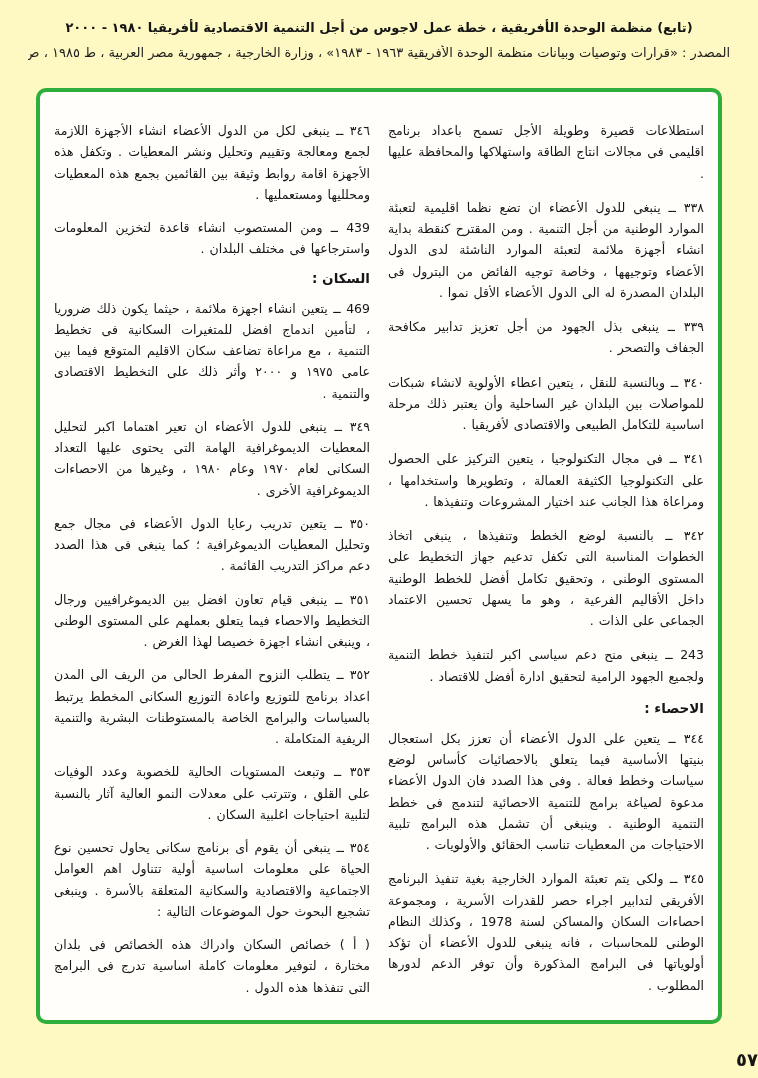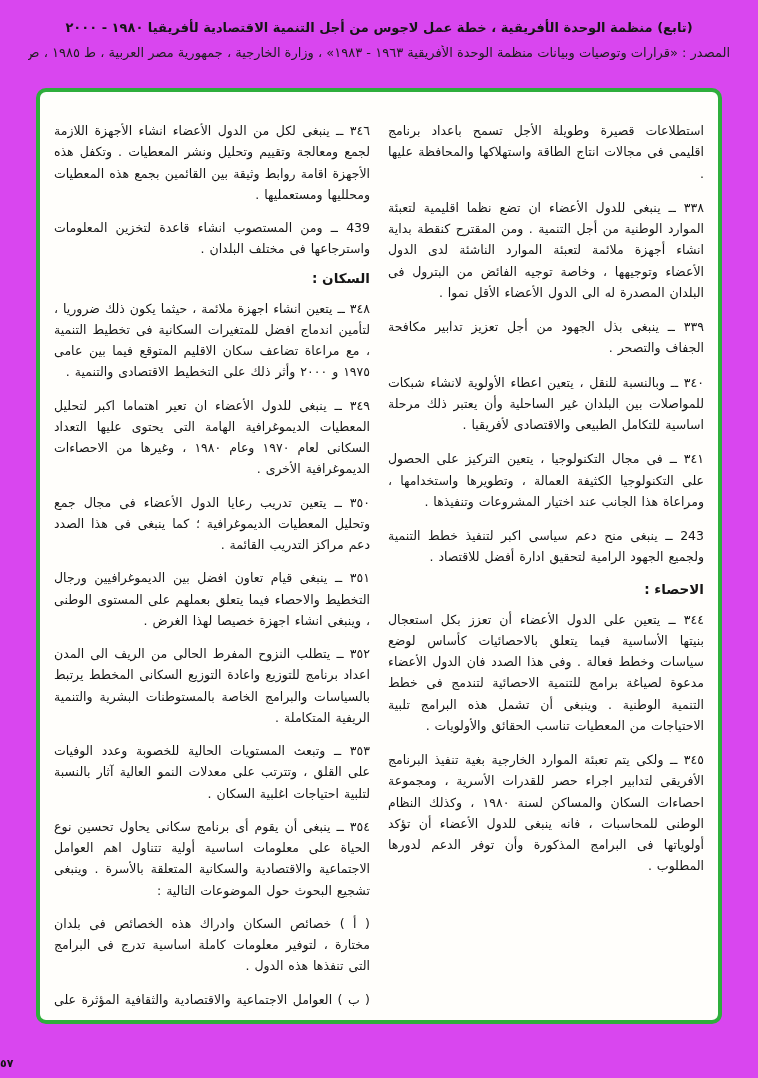--- a/index.html
+++ b/index.html
@@ -5,21 +5,21 @@
   html, body {
     margin: 0;
     padding: 0;
     background: #e8e8e8;
   }
   .page {
     position: relative;
     width: 758px;
     height: 1078px;
     margin: 0 auto;
-    background: #d946ef;
+    background: #fef9c3;
     color: #161616;
     font-family: "DejaVu Sans", sans-serif;
     direction: rtl;
     overflow: hidden;
   }
   .header {
     position: absolute;
     top: 20px;
     right: 28px;
     left: 28px;
@@ -72,22 +72,22 @@
     font-size: 13.5px;
     font-weight: bold;
     margin: 8px 0 10px 0;
     text-align: right;
   }
   .page-number {
     position: absolute;
     bottom: 8px;
     right: 0;
     left: 0;
-    text-align: left;
-    font-size: 11px;
+    text-align: right;
+    font-size: 18px;
     font-weight: bold;
     letter-spacing: 2px;
   }
 </style>
 </head>
 <body>
 
 <div class="page">
 
   <div class="header">
@@ -95,30 +95,31 @@
     <div class="source-line">المصدر : «قرارات وتوصيات وبيانات منظمة الوحدة الأفريقية ١٩٦٣ - ١٩٨٣» ، وزارة الخارجية ، جمهورية مصر العربية ، ط ١٩٨٥ ، ص ٧٦٤ - ٨٤٣ .</div>
   </div>
 
   <div class="content-box" style="border-color: rgb(47, 174, 60);">
     <div class="col col-right" id="col-right">
         <div class="para">استطلاعات قصيرة وطويلة الأجل تسمح باعداد برنامج اقليمى فى مجالات انتاج الطاقة واستهلاكها والمحافظة عليها .</div>
         <div class="para">٣٣٨ ــ ينبغى للدول الأعضاء ان تضع نظما اقليمية لتعبئة الموارد الوطنية من أجل التنمية . ومن المقترح كنقطة بداية انشاء أجهزة ملائمة لتعبئة الموارد الناشئة لدى الدول الأعضاء وتوجيهها ، وخاصة توجيه الفائض من البترول فى البلدان المصدرة له الى الدول الأعضاء الأقل نموا .</div>
         <div class="para">٣٣٩ ــ ينبغى بذل الجهود من أجل تعزيز تدابير مكافحة الجفاف والتصحر .</div>
         <div class="para">٣٤٠ ــ وبالنسبة للنقل ، يتعين اعطاء الأولوية لانشاء شبكات للمواصلات بين البلدان غير الساحلية وأن يعتبر ذلك مرحلة اساسية للتكامل الطبيعى والاقتصادى لأفريقيا .</div>
         <div class="para">٣٤١ ــ فى مجال التكنولوجيا ، يتعين التركيز على الحصول على التكنولوجيا الكثيفة العمالة ، وتطويرها واستخدامها ، ومراعاة هذا الجانب عند اختيار المشروعات وتنفيذها .</div>
+        <div class="para">٣٤٢ ــ بالنسبة لوضع الخطط وتنفيذها ، ينبغى اتخاذ الخطوات المناسبة التى تكفل تدعيم جهاز التخطيط على المستوى الوطنى ، وتحقيق تكامل أفضل للخطط الوطنية داخل الأقاليم الفرعية ، وهو ما يسهل تحسين الاعتماد الجماعى على الذات .</div>
         <div class="para">243 ــ ينبغى منح دعم سياسى اكبر لتنفيذ خطط التنمية ولجميع الجهود الرامية لتحقيق ادارة أفضل للاقتصاد .</div>
         <div class="heading">الاحصاء :</div>
         <div class="para">٣٤٤ ــ يتعين على الدول الأعضاء أن تعزز بكل استعجال بنيتها الأساسية فيما يتعلق بالاحصائيات كأساس لوضع سياسات وخطط فعالة . وفى هذا الصدد فان الدول الأعضاء مدعوة لصياغة برامج للتنمية الاحصائية لتندمج فى خطط التنمية الوطنية . وينبغى أن تشمل هذه البرامج تلبية الاحتياجات من المعطيات تناسب الحقائق والأولويات .</div>
-        <div class="para">٣٤٥ ــ ولكى يتم تعبئة الموارد الخارجية بغية تنفيذ البرنامج الأفريقى لتدابير اجراء حصر للقدرات الأسرية ، ومجموعة احصاءات السكان والمساكن لسنة ١٩٨٠ ، وكذلك النظام الوطنى للمحاسبات ، فانه ينبغى للدول الأعضاء أن تؤكد أولوياتها فى البرامج المذكورة وأن توفر الدعم لدورها المطلوب .</div>
+        <div class="para">٣٤٥ ــ ولكى يتم تعبئة الموارد الخارجية بغية تنفيذ البرنامج الأفريقى لتدابير اجراء حصر للقدرات الأسرية ، ومجموعة احصاءات السكان والمساكن لسنة 1978 ، وكذلك النظام الوطنى للمحاسبات ، فانه ينبغى للدول الأعضاء أن تؤكد أولوياتها فى البرامج المذكورة وأن توفر الدعم لدورها المطلوب .</div>
       </div>
     <div class="col col-left" id="col-left">
         <div class="para">٣٤٦ ــ ينبغى لكل من الدول الأعضاء انشاء الأجهزة اللازمة لجمع ومعالجة وتقييم وتحليل ونشر المعطيات . وتكفل هذه الأجهزة اقامة روابط وثيقة بين القائمين بجمع هذه المعطيات ومحلليها ومستعمليها .</div>
         <div class="para">439 ــ ومن المستصوب انشاء قاعدة لتخزين المعلومات واسترجاعها فى مختلف البلدان .</div>
         <div class="heading">السكان :</div>
-        <div class="para">٣٤٨ ــ يتعين انشاء اجهزة ملائمة ، حيثما يكون ذلك ضروريا ، لتأمين اندماج افضل للمتغيرات السكانية فى تخطيط التنمية ، مع مراعاة تضاعف سكان الاقليم المتوقع فيما بين عامى ١٩٧٥ و ٢٠٠٠ وأثر ذلك على التخطيط الاقتصادى والتنمية .</div>
+        <div class="para">469 ــ يتعين انشاء اجهزة ملائمة ، حيثما يكون ذلك ضروريا ، لتأمين اندماج افضل للمتغيرات السكانية فى تخطيط التنمية ، مع مراعاة تضاعف سكان الاقليم المتوقع فيما بين عامى ١٩٧٥ و ٢٠٠٠ وأثر ذلك على التخطيط الاقتصادى والتنمية .</div>
         <div class="para">٣٤٩ ــ ينبغى للدول الأعضاء ان تعير اهتماما اكبر لتحليل المعطيات الديموغرافية الهامة التى يحتوى عليها التعداد السكانى لعام ١٩٧٠ وعام ١٩٨٠ ، وغيرها من الاحصاءات الديموغرافية الأخرى .</div>
         <div class="para">٣٥٠ ــ يتعين تدريب رعايا الدول الأعضاء فى مجال جمع وتحليل المعطيات الديموغرافية ؛ كما ينبغى فى هذا الصدد دعم مراكز التدريب القائمة .</div>
         <div class="para">٣٥١ ــ ينبغى قيام تعاون افضل بين الديموغرافيين ورجال التخطيط والاحصاء فيما يتعلق بعملهم على المستوى الوطنى ، وينبغى انشاء اجهزة خصيصا لهذا الغرض .</div>
         <div class="para">٣٥٢ ــ يتطلب النزوح المفرط الحالى من الريف الى المدن اعداد برنامج للتوزيع واعادة التوزيع السكانى المخطط يرتبط بالسياسات والبرامج الخاصة بالمستوطنات البشرية والتنمية الريفية المتكاملة .</div>
         <div class="para">٣٥٣ ــ وتبعث المستويات الحالية للخصوبة وعدد الوفيات على القلق ، وتترتب على معدلات النمو العالية آثار بالنسبة لتلبية احتياجات اغلبية السكان .</div>
         <div class="para">٣٥٤ ــ ينبغى أن يقوم أى برنامج سكانى يحاول تحسين نوع الحياة على معلومات اساسية أولية تتناول اهم العوامل الاجتماعية والاقتصادية والسكانية المتعلقة بالأسرة . وينبغى تشجيع البحوث حول الموضوعات التالية :</div>
         <div class="para">( أ ) خصائص السكان وادراك هذه الخصائص فى بلدان مختارة ، لتوفير معلومات كاملة اساسية تدرج فى البرامج التى تنفذها هذه الدول .</div>
         <div class="para">( ب ) العوامل الاجتماعية والاقتصادية والثقافية المؤثرة على مفاهيم التنمية والنمو السكانى وغيرها من القضايا الديموغرافية الثقافية الأخرى .</div>
       </div>
   </div>

